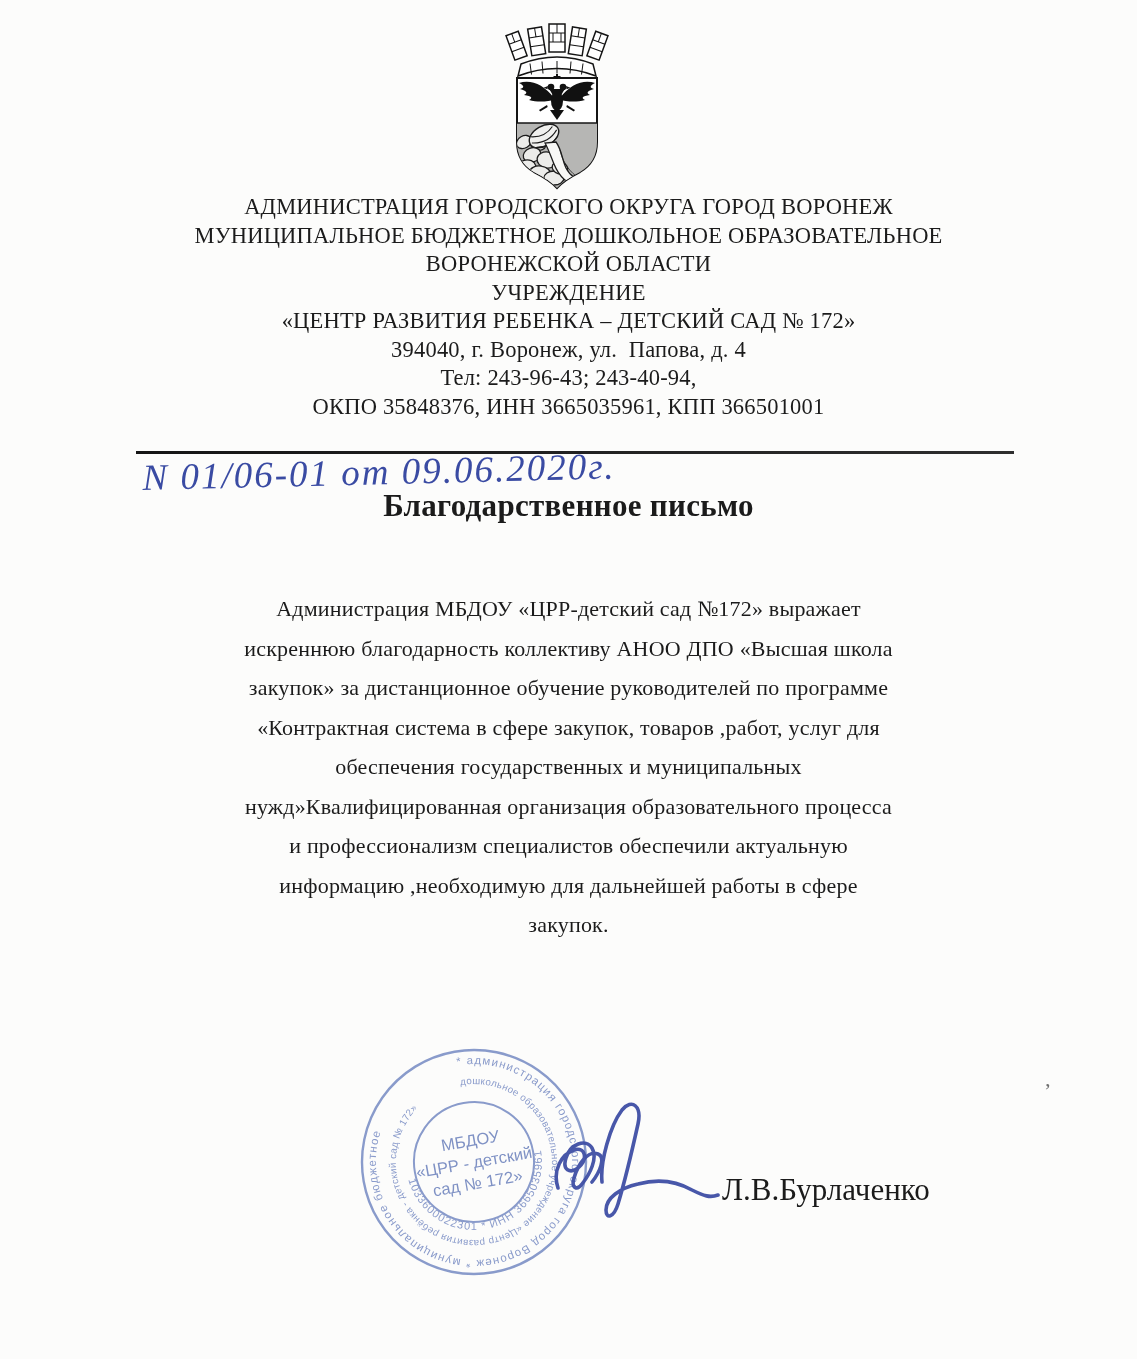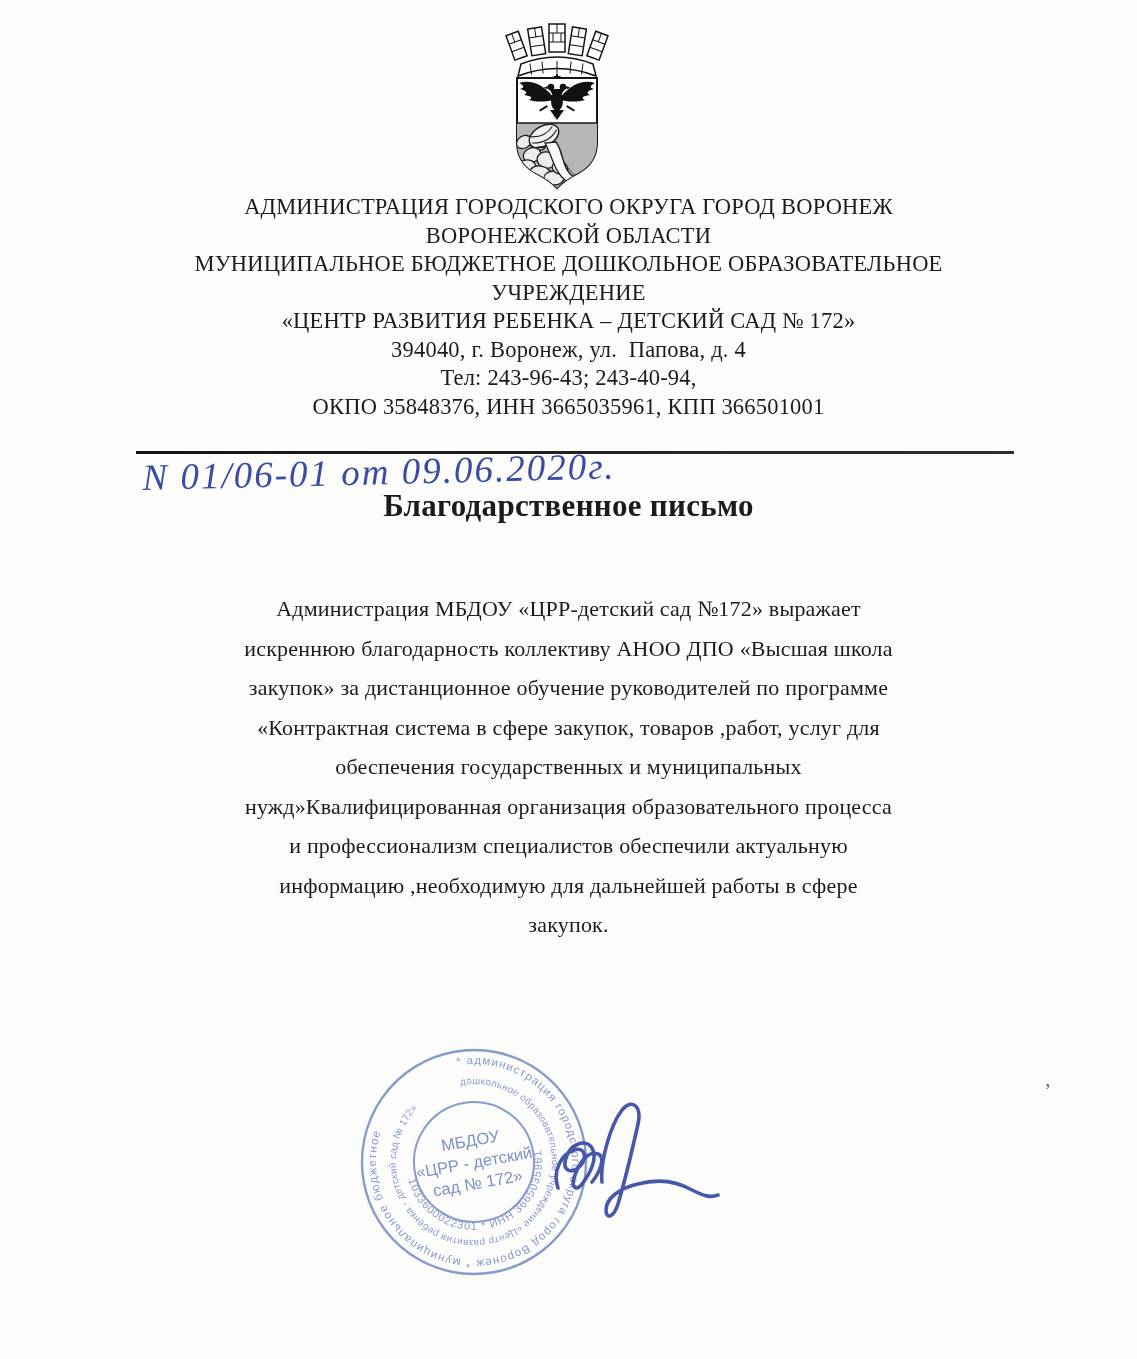--- a/index.html
+++ b/index.html
@@ -114,22 +114,22 @@
       <path d="M47,71 Q51,76 51,80 L59,80 Q59,76 63,71 Z"></path>
       <rect x="54" y="56" width="2" height="5"></rect>
       <rect x="51.5" y="58" width="7" height="1.5"></rect>
       <path d="M45,87 l-8,5 1.2,1.4 7.5,-4.4 Z"></path>
       <path d="M65,87 l8,5 -1.2,1.4 -7.5,-4.4 Z"></path>
     </g>
   </svg>
 
   <div class="letterhead">
       <div class="lh-line">АДМИНИСТРАЦИЯ ГОРОДСКОГО ОКРУГА ГОРОД ВОРОНЕЖ</div>
+      <div class="lh-line">МУНИЦИПАЛЬНОЕ БЮДЖЕТНОЕ ДОШКОЛЬНОЕ ОБРАЗОВАТЕЛЬНОЕ</div>
       <div class="lh-line">ВОРОНЕЖСКОЙ ОБЛАСТИ</div>
-      <div class="lh-line">МУНИЦИПАЛЬНОЕ БЮДЖЕТНОЕ ДОШКОЛЬНОЕ ОБРАЗОВАТЕЛЬНОЕ</div>
       <div class="lh-line">УЧРЕЖДЕНИЕ</div>
       <div class="lh-line">«ЦЕНТР РАЗВИТИЯ РЕБЕНКА – ДЕТСКИЙ САД № 172»</div>
       <div class="lh-line">394040, г. Воронеж, ул.  Папова, д. 4</div>
       <div class="lh-line">Тел: 243-96-43; 243-40-94,</div>
       <div class="lh-line">ОКПО 35848376, ИНН 3665035961, КПП 366501001</div>
     </div>
 
   <div class="rule"></div>
 
   <div class="handwriting" style="color:#3a4ba3;">N 01/06-01 от 09.06.2020г.</div>
@@ -142,20 +142,21 @@
       <div>закупок» за дистанционное обучение руководителей по программе</div>
       <div>«Контрактная система в сфере закупок, товаров ,работ, услуг для</div>
       <div>обеспечения государственных и муниципальных</div>
       <div>нужд»Квалифицированная организация образовательного процесса</div>
       <div>и профессионализм специалистов обеспечили актуальную</div>
       <div>информацию ,необходимую для дальнейшей работы в сфере</div>
       <div>закупок.</div>
     </div>
 
 
+  <div class="sign-name">Л.В.Бурлаченко</div>
 
   <svg class="stamp" viewBox="0 0 244 244">
     <defs>
       <path id="ringOuter" d="M122,24 a98,98 0 1,1 -0.2,0"></path>
       <path id="ringMiddle" d="M122,44 a78,78 0 1,1 -0.2,0"></path>
       <path id="ringBottom" d="M54,122 a68,68 0 0,0 136,0"></path>
     </defs>
     <circle cx="122" cy="122" r="112" fill="none" stroke="#8093c7" stroke-width="2.4"></circle>
     <circle cx="122" cy="122" r="60" fill="none" stroke="#8093c7" stroke-width="2"></circle>
     <text font-size="11.5" letter-spacing="1.1" fill="#8093c7">

